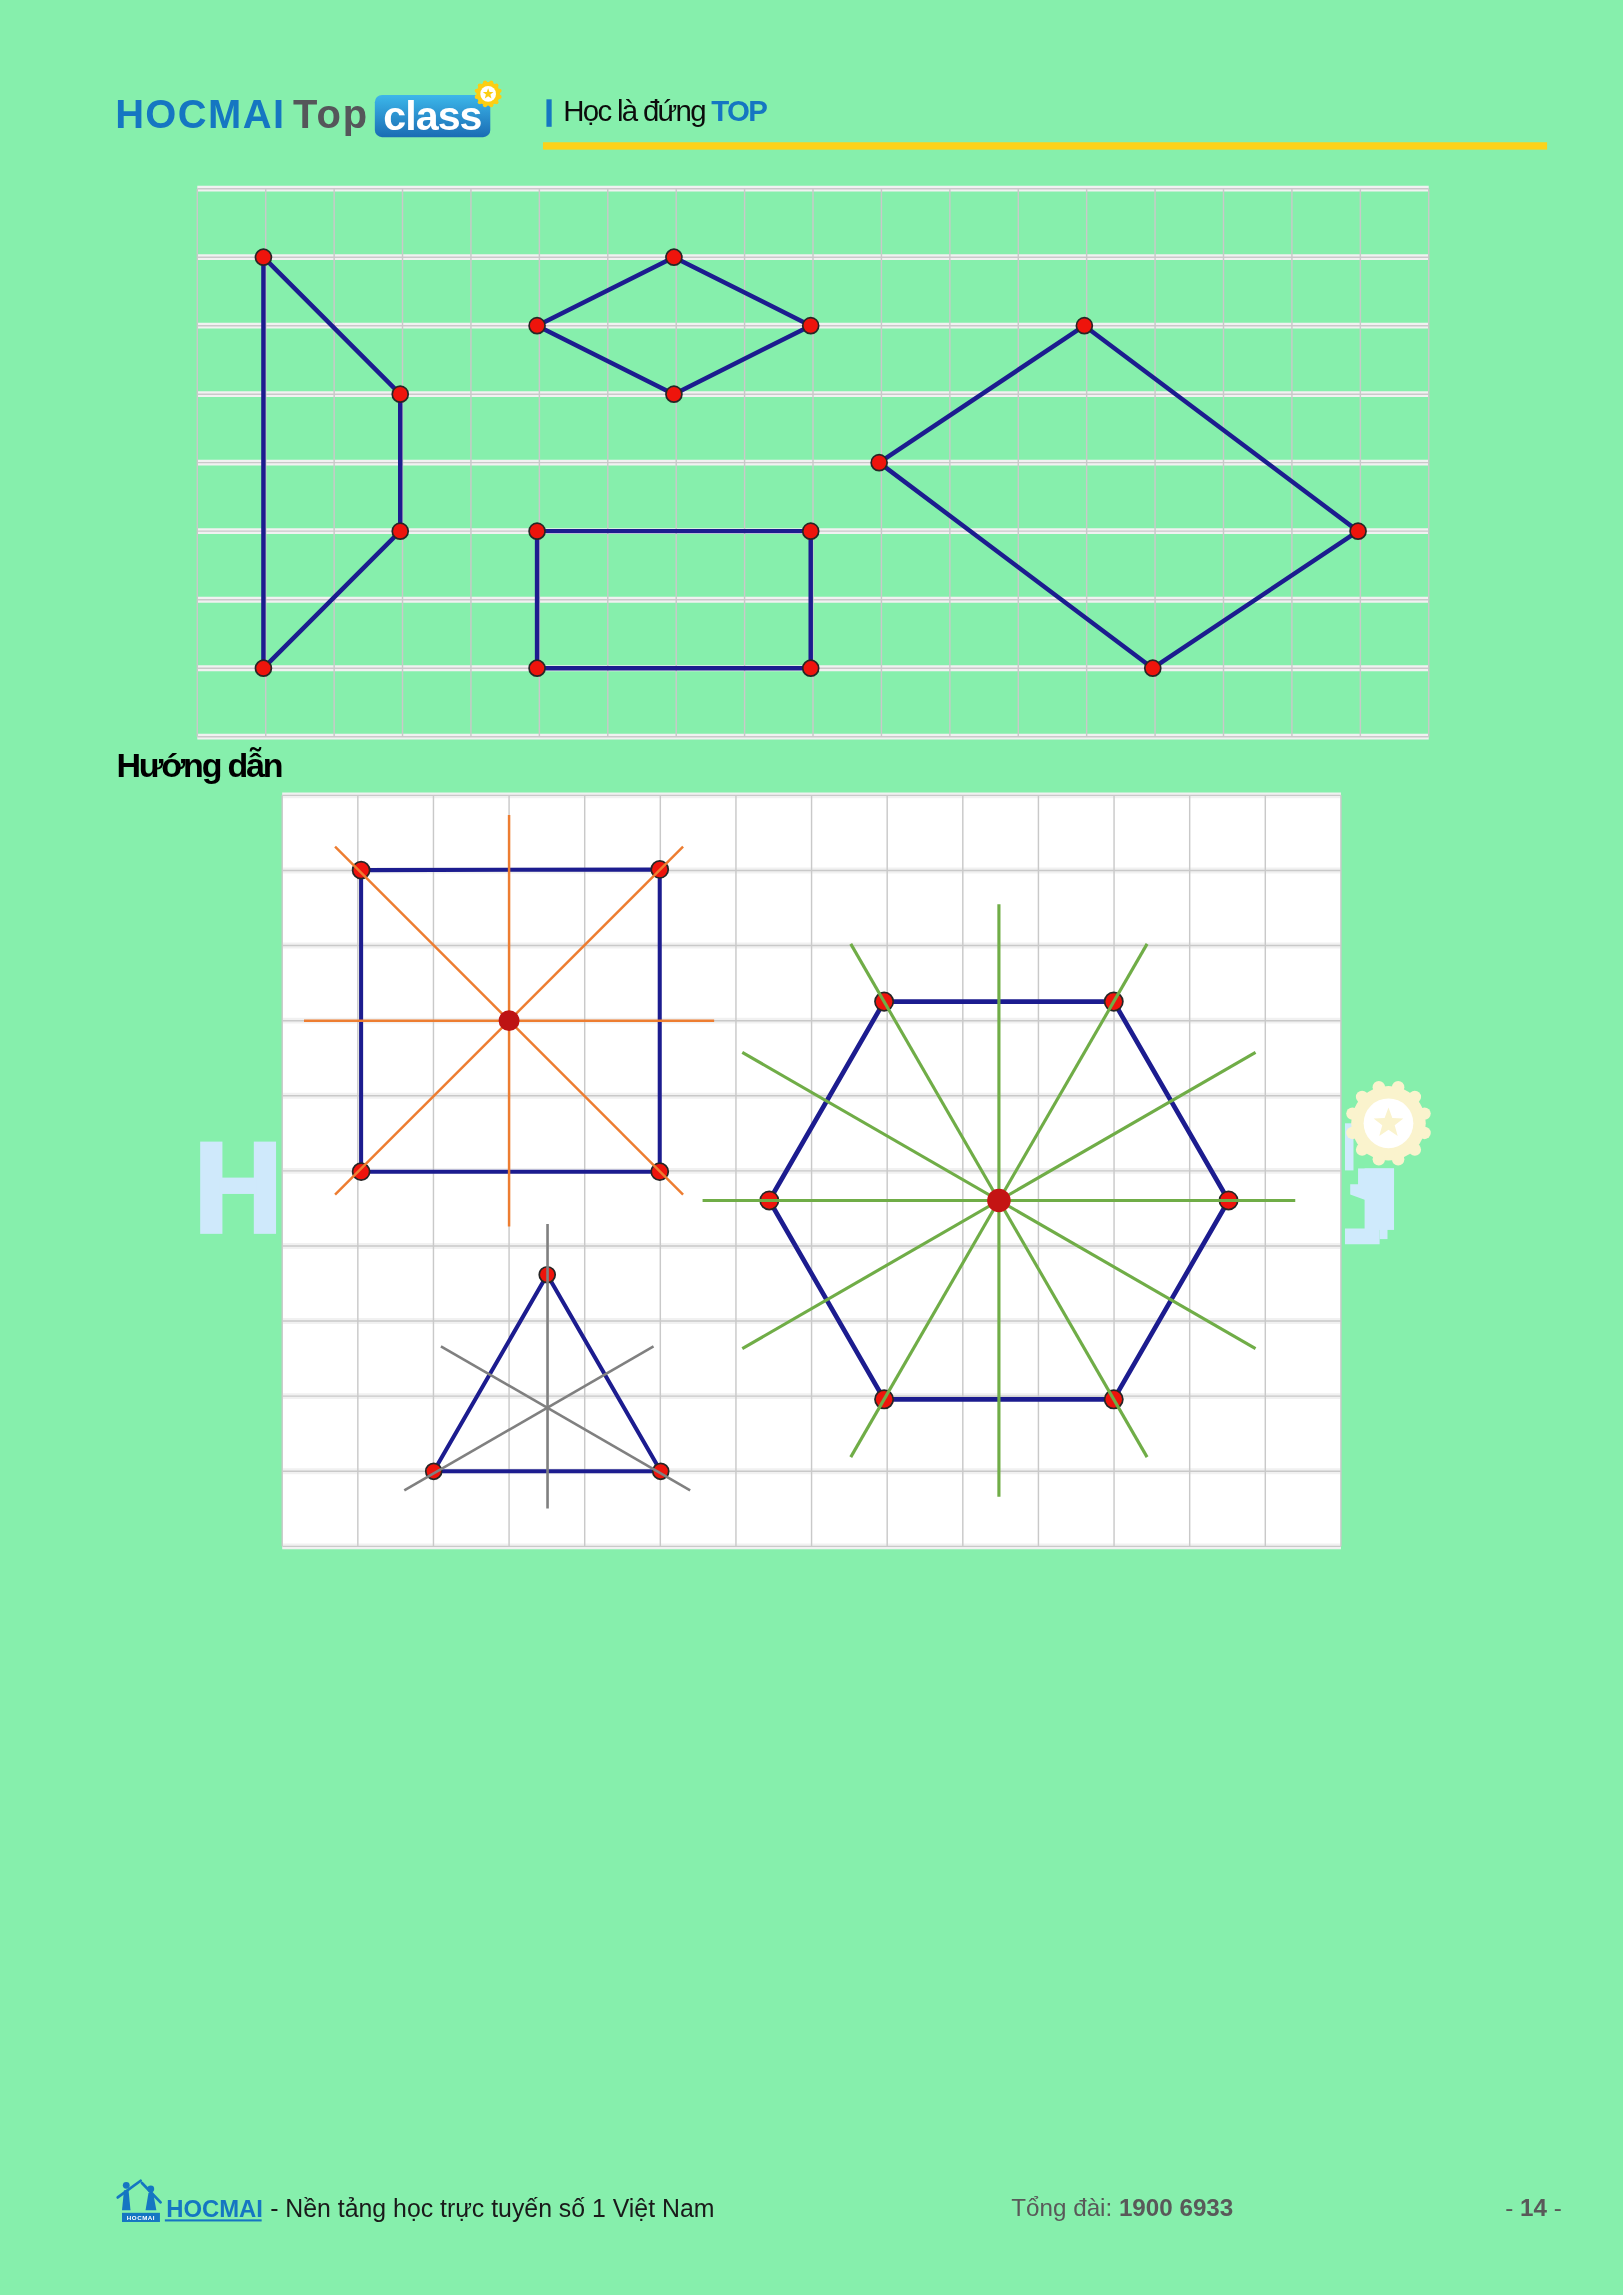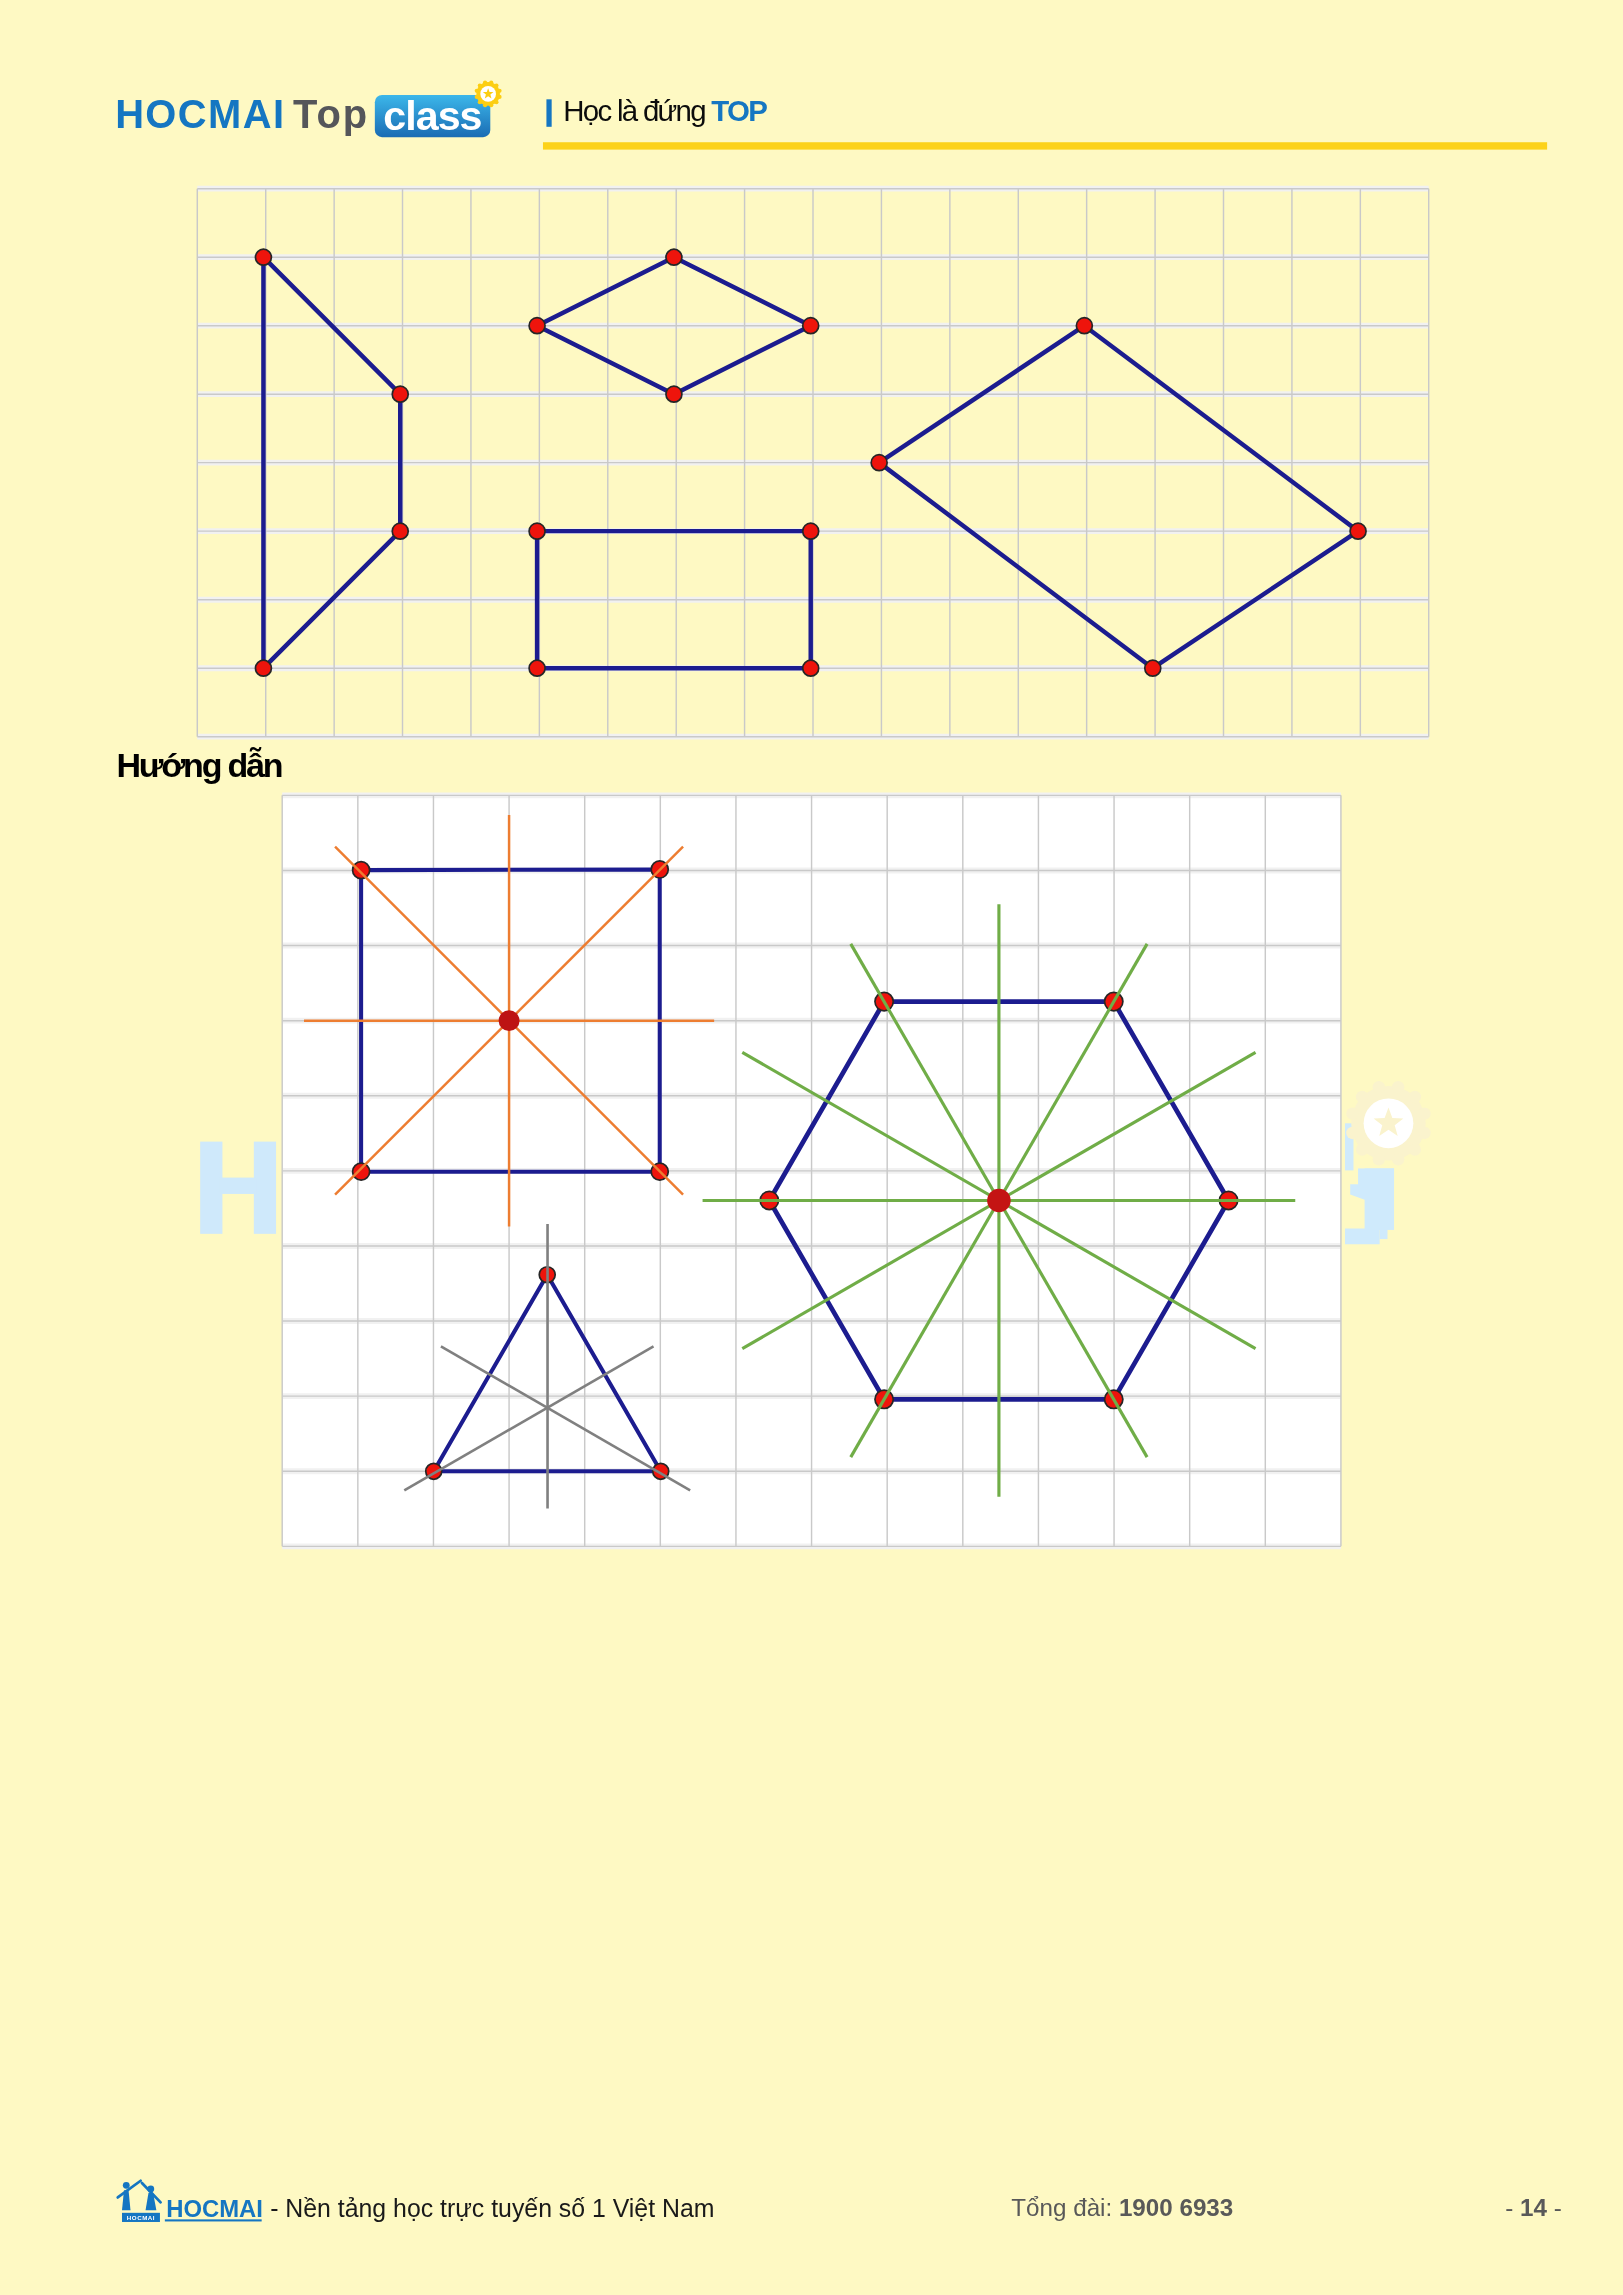--- a/index.html
+++ b/index.html
@@ -1,16 +1,16 @@
 <!DOCTYPE html>
 <html style="font-size:10.5px"><head>
 <meta charset="utf-8">
 <style>
 html,body{margin:0;padding:0;background:#fff}
-#page{position:relative;width:1623px;height:2295px;background:#fef9c3;overflow:hidden}
+#page{position:relative;width:1623px;height:2295px;background:#86efac;overflow:hidden}
 svg{position:absolute;left:0;top:0}
 text{font-family:"Liberation Sans",sans-serif}
 </style>
 </head>
 <body>
 <div id="page">
 <svg width="1623" height="2295" viewBox="0 0 2481 3508">
 <defs>
 <linearGradient id="badge" x1="0" y1="0" x2="0" y2="1">
 <stop offset="0" stop-color="#3cb7ea"></stop>

